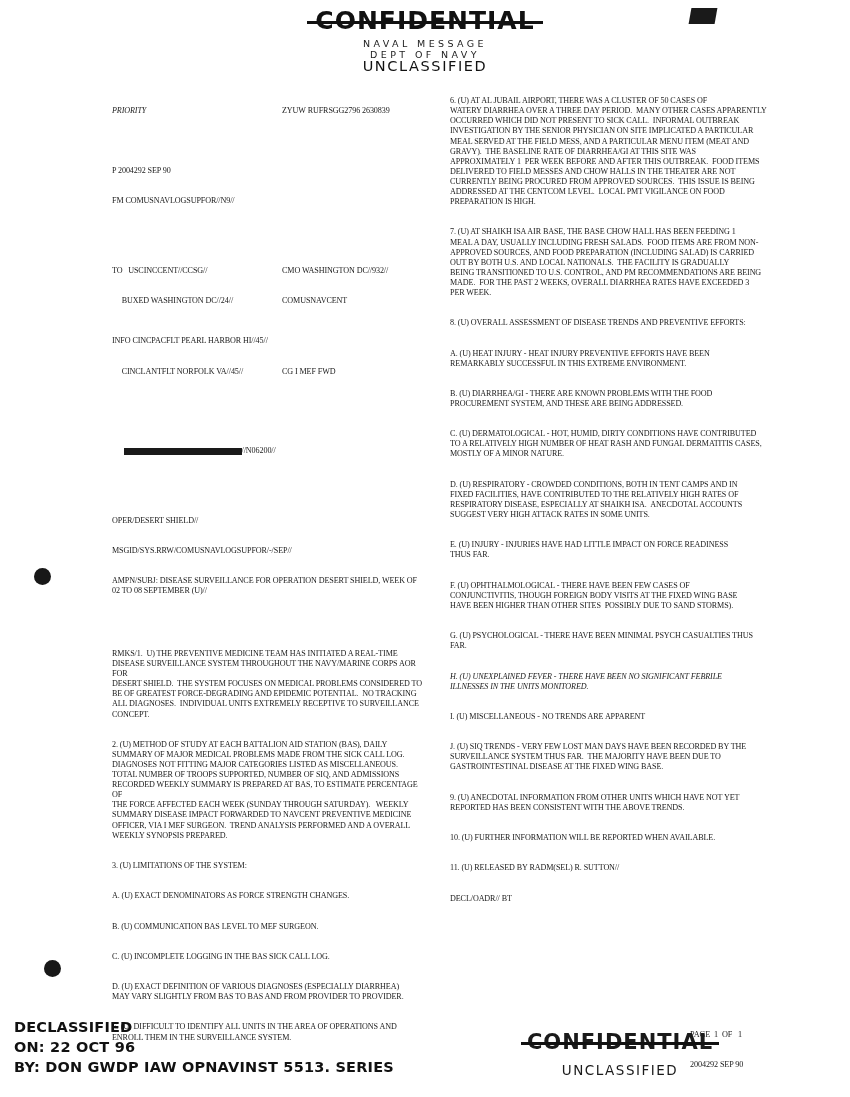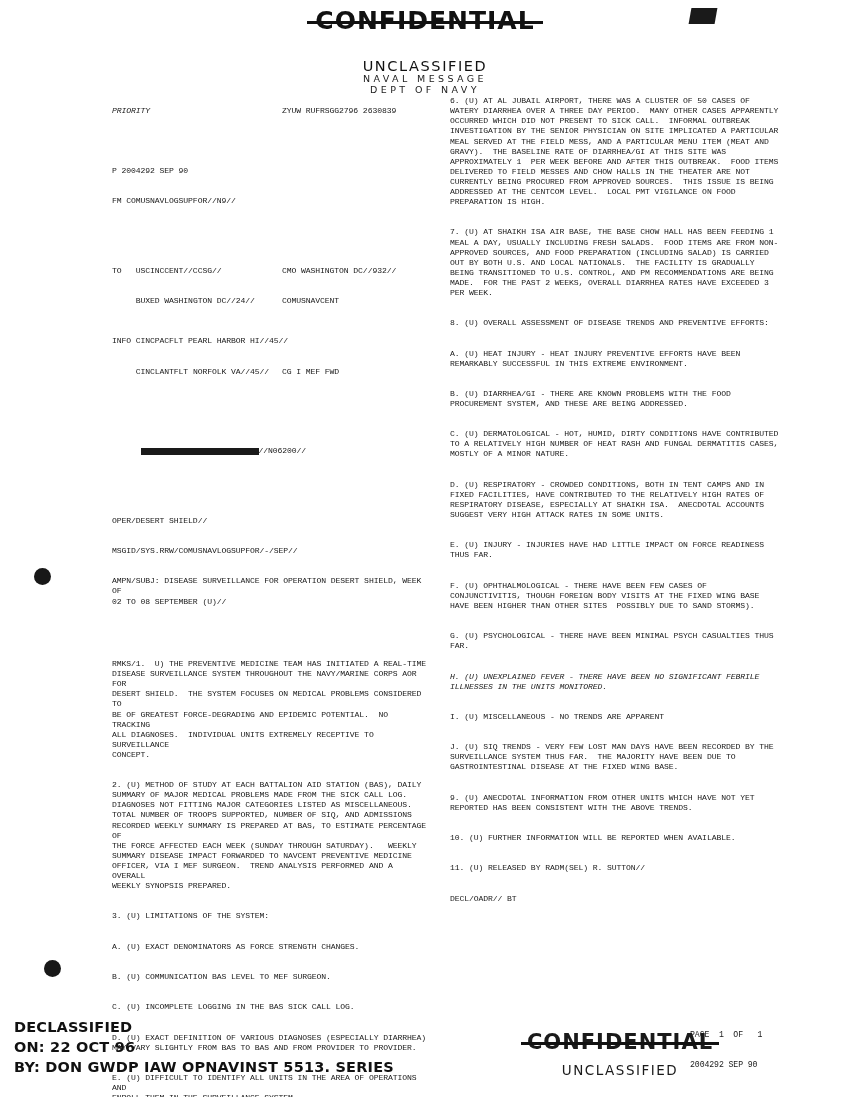--- a/index.html
+++ b/index.html
@@ -18,21 +18,21 @@
   .page {
     position: absolute;
     left: 0; top: 0;
     width: 850px;
     height: 1097px;
     background: #ffffff;
     padding-left: 6px;
   }
   
   .mono {
-    font-family: Liberation Mono, monospace;
+    font-family: Liberation Serif, serif;
     font-size: 8.1px;
     line-height: 10.1px;
     white-space: pre-wrap;
     letter-spacing: -0.1px;
   }
   
   #top-stamp {
     position: absolute;
     left: 0; top: 6px;
     width: 850px;
@@ -58,21 +58,20 @@
   #naval-message {
     position: absolute;
     left: 0; top: 38px;
     width: 850px;
     text-align: center;
     font-family: "DejaVu Sans", sans-serif;
     font-size: 9.5px;
     letter-spacing: 3.4px;
     color: #222;
     line-height: 11px;
-    margin-top: 35px;
   }
   #top-unclass {
     position: absolute;
     left: 0; top: 58px;
     width: 850px;
     text-align: center;
     font-family: "DejaVu Sans", sans-serif;
     font-size: 14.5px;
     letter-spacing: 1.6px;
     color: #111;

